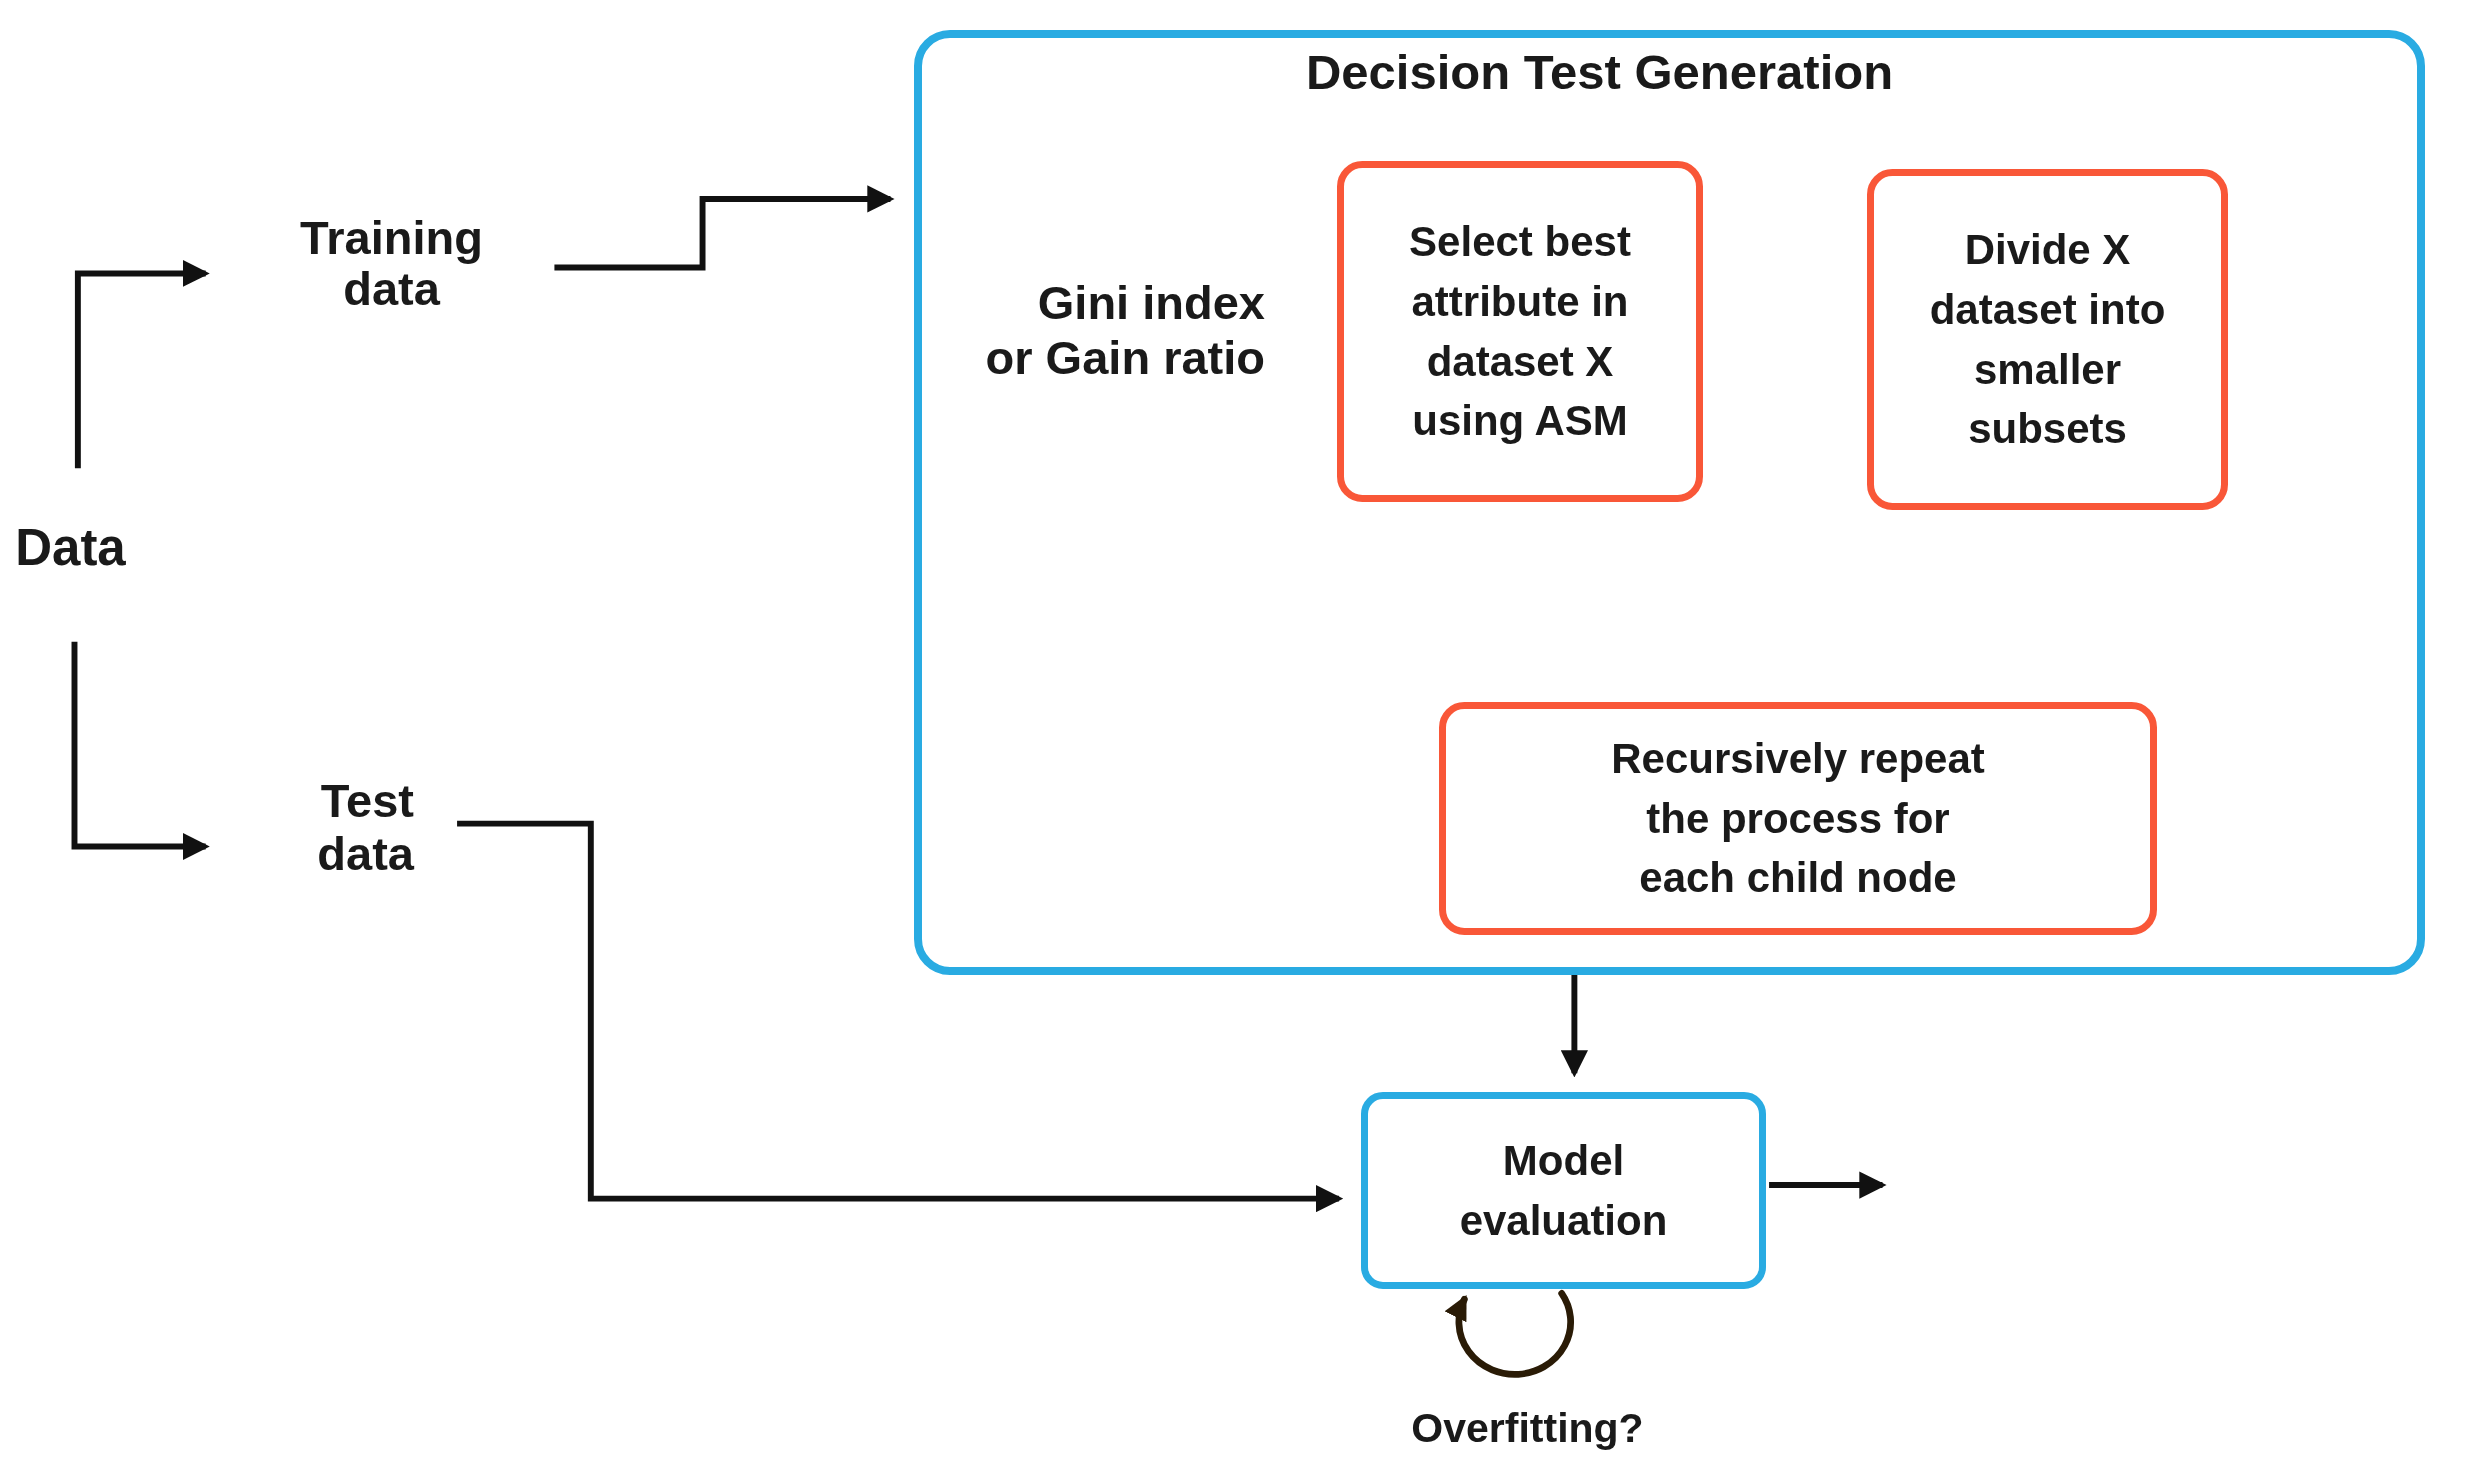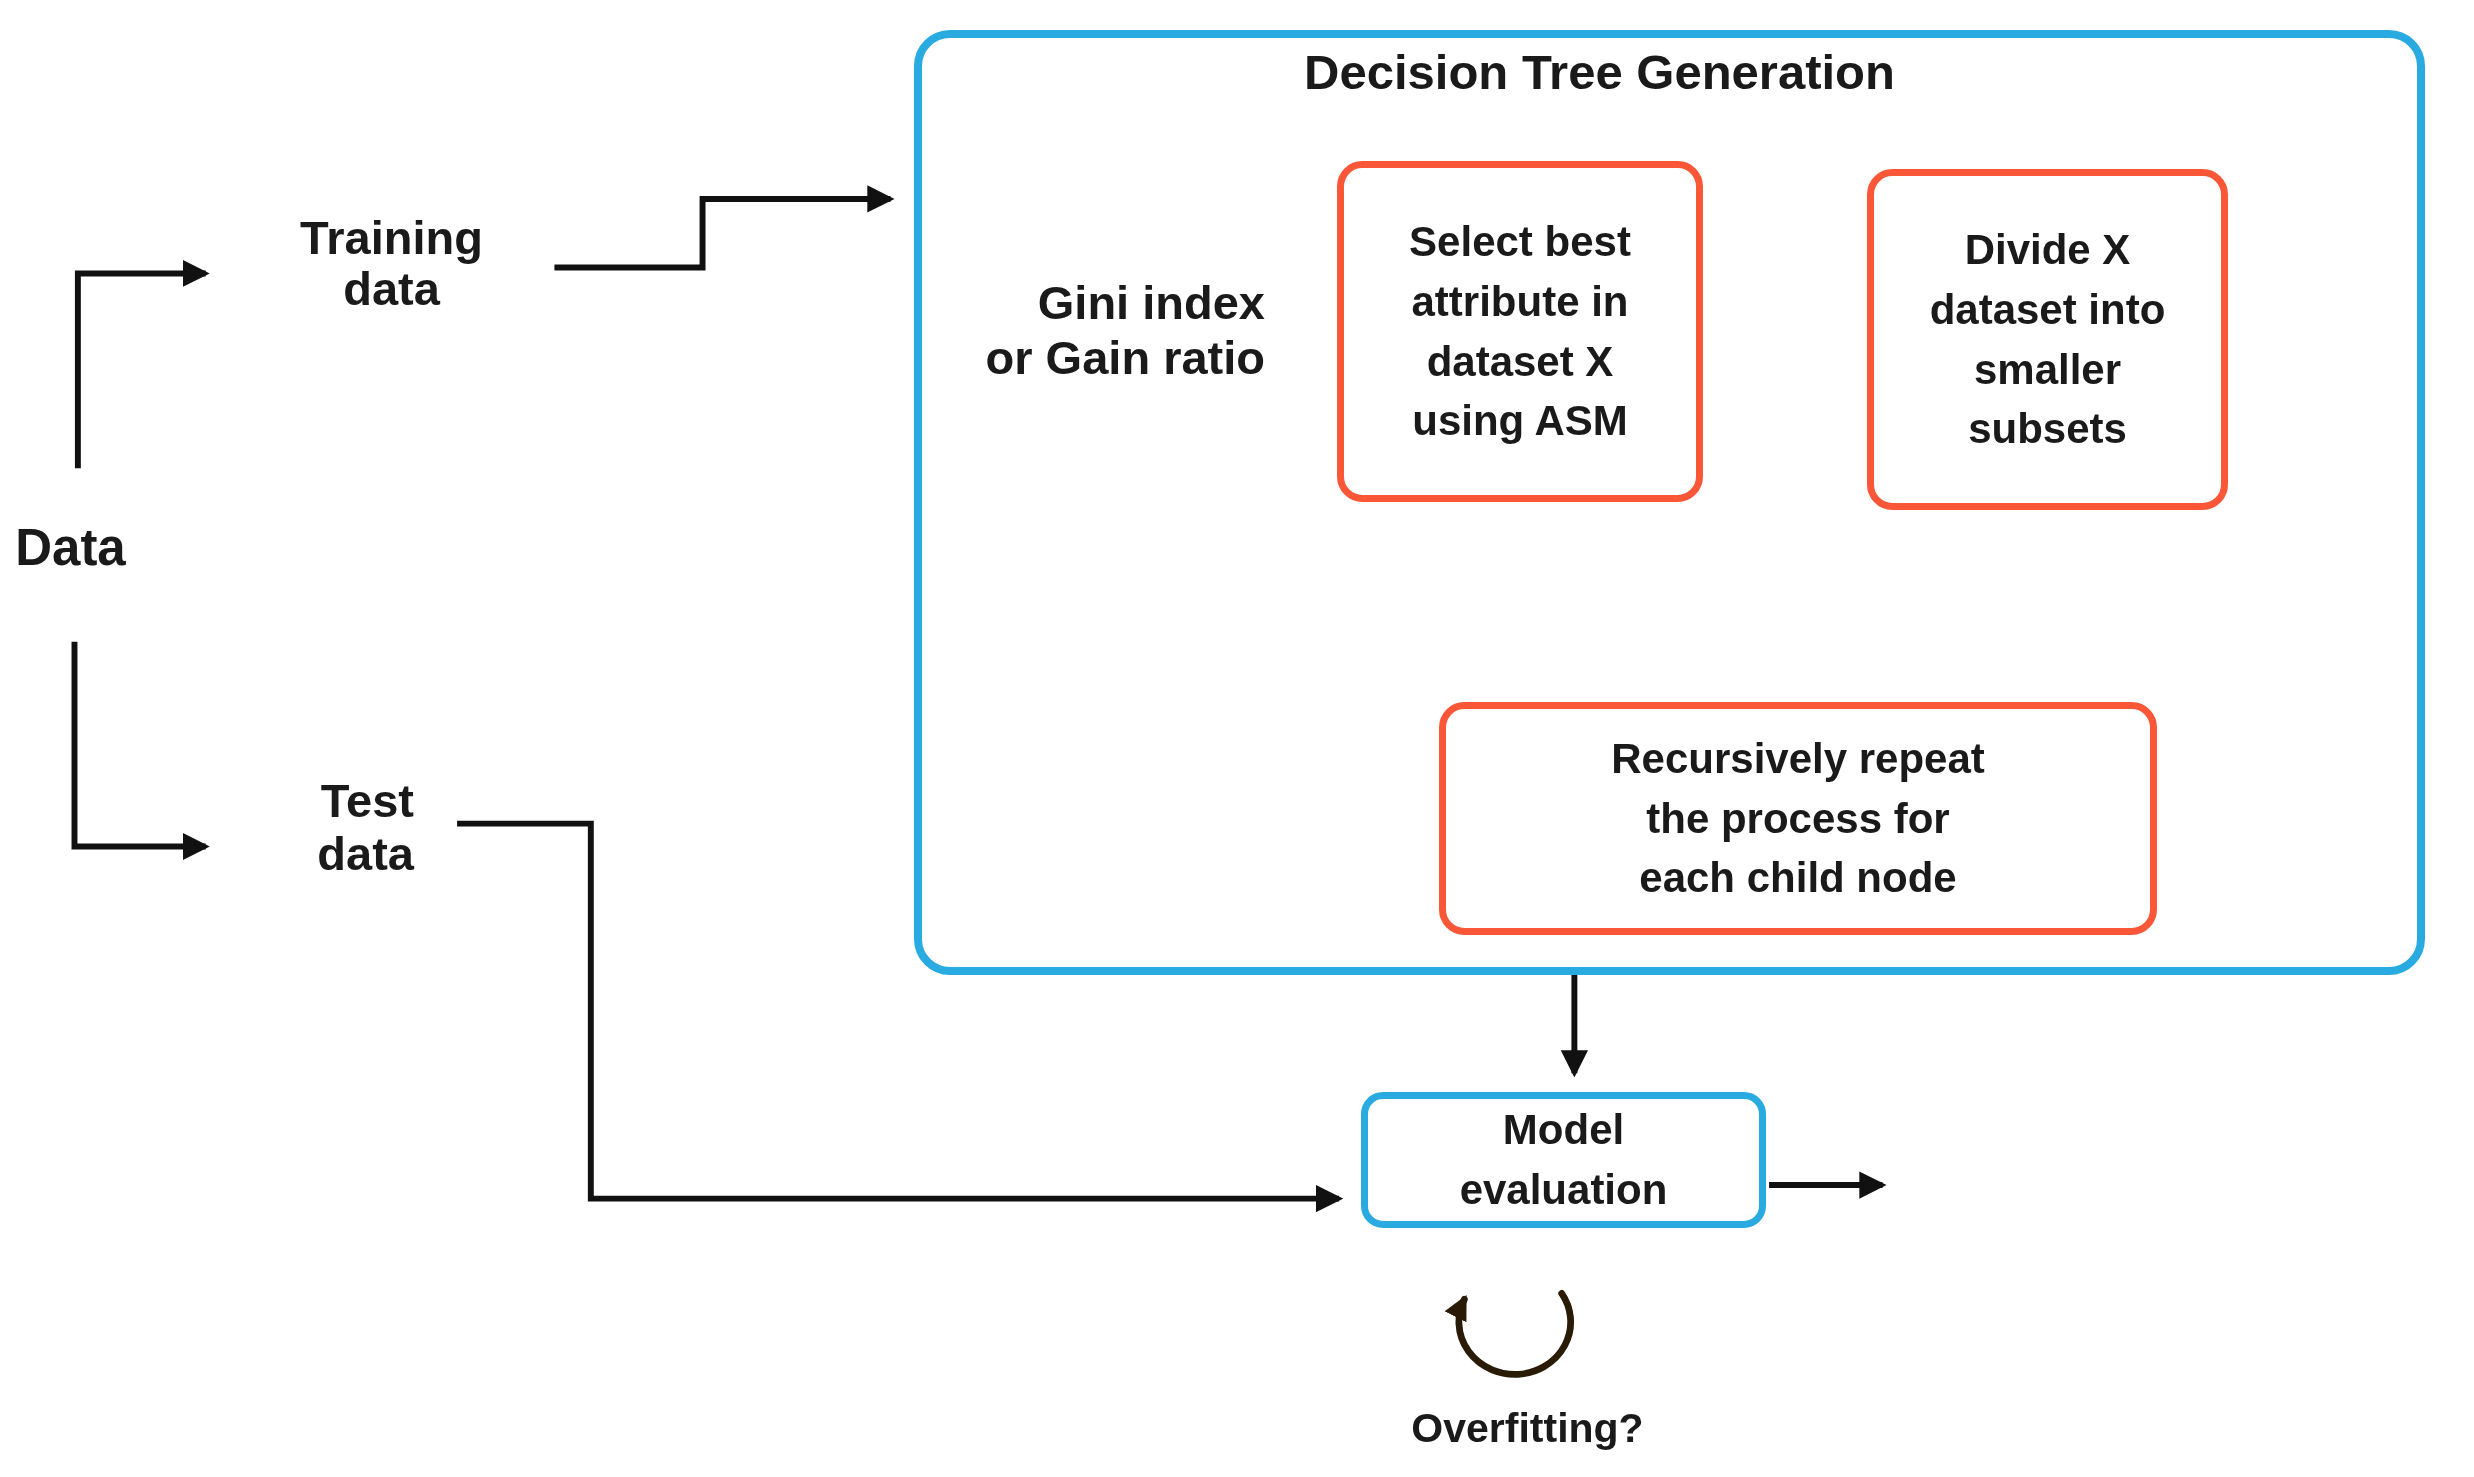--- a/index.html
+++ b/index.html
@@ -24,21 +24,21 @@
     left:914px; top:30px; width:1511px; height:945px;
     border:8.5px solid var(--cyan); border-radius:36px; background:#fff;
   }
   #diagram-title{
     left:1210px; top:44px; width:779px; text-align:center;
     font-size:49px; font-weight:600; color:var(--text);
   }
   #select-node{left:1337px; top:161px; width:366px; height:341px;}
   #divide-node{left:1867px; top:161px; width:361px; height:341px;margin-top:8px;}
   #recursive-node{left:1439px; top:702px; width:718px; height:233px;}
-  #model-node{left:1361px; top:1092px; width:405px; height:136px;}
+  #model-node{left:1361px; top:1092px; width:405px; height:197px;}
   #performance-node{
     left:1898px; top:1060px; width:552px; height:246px;
     border:8.5px solid var(--cyan); border-radius:25.4px; background:#fff;
     font-size:44px; font-weight:600; line-height:1.7; white-space:pre-line;
     padding:12px 17px 0 34px; text-align:left;
   }
   .label{font-weight:600; white-space:pre-line; color:var(--text);}
   #data-label{left:15.2px; top:518px; width:152px; font-size:51px; text-align:left;}
   #training-label{left:271px; top:213px; width:241px; font-size:47px; text-align:center; line-height:1.08;}
   #test-label{left:262px; top:775px; width:152px; font-size:47px; text-align:right; line-height:1.12;}
@@ -75,21 +75,21 @@
     <path class="flow" d="M 1703 855 L 1660 855 L 1660 615" marker-end="url(#ah)"></path>
     <path class="flow" d="M 1860 1107 L 1860 1268" marker-end="url(#ah)"></path>
     <path class="flow" d="M 2090 1400 L 2224 1400" marker-end="url(#ah)"></path>
 
     <path class="loop" d="M 1592 458 A 67 93 0 1 1 1598 330" marker-end="url(#lh)"></path>
     <path class="loop" d="M 1793 601 A 85 58 0 1 0 1837 599" marker-end="url(#lh)"></path>
     <path class="loop" d="M 1845 1528 A 66 62 0 1 1 1730 1535" marker-end="url(#lh)"></path>
   </svg>
 
   <div id="big-box" class="abs"></div>
-  <div id="diagram-title" class="abs">Decision Tree Generation</div>
+  <div id="diagram-title" class="abs">Decision Test Generation</div>
 
   <div id="select-node" class="abs node orange-node">Select best
 attribute in
 dataset X
 using ASM</div>
   <div id="divide-node" class="abs node orange-node">Divide X
 dataset into
 smaller
 subsets</div>
   <div id="recursive-node" class="abs node orange-node">Recursively repeat

